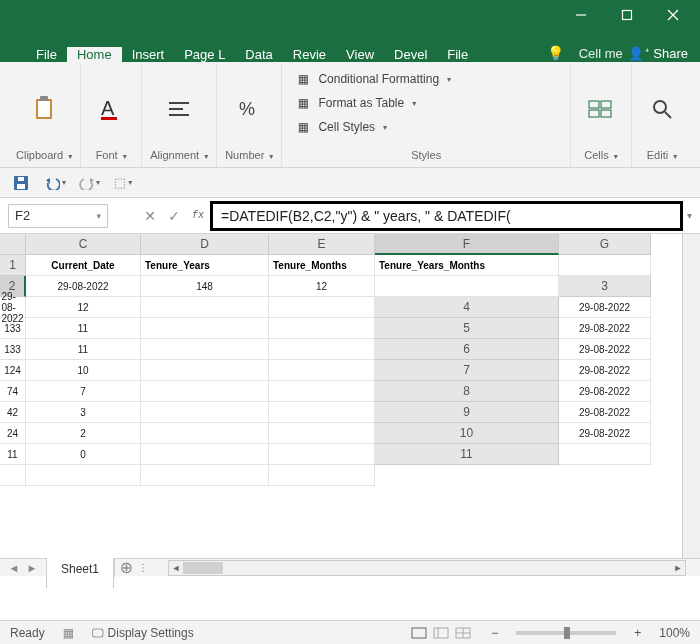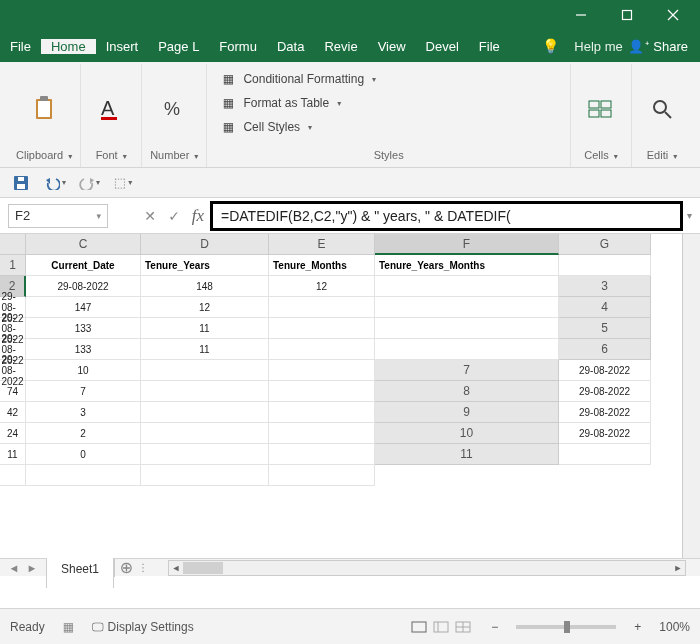--- a/index.html
+++ b/index.html
@@ -4,21 +4,21 @@
 <style>
 * { box-sizing: border-box; margin: 0; padding: 0; font-family: 'Segoe UI', Arial, sans-serif; }
 body { background: #fff; width: 700px; height: 644px; overflow: hidden; position: relative; }
 
 
 .titlebar { height: 30px; background: #1a6e3f; display: flex; justify-content: flex-end; align-items: center; padding-right: 4px; }
 .titlebar .win-btn { width: 46px; height: 30px; display: flex; align-items: center; justify-content: center; color: #fff; cursor: pointer; }
 .titlebar .win-btn svg { stroke: #fff; fill: none; }
 
 
-.ribbon-tabs { height: 32px; background: #1a6e3f; display: flex; align-items: center; color: #fff; font-size: 13px; position: relative; }
+.ribbon-tabs { height: 32px; background: #1a6e3f; display: flex; align-items: flex-end; color: #fff; font-size: 13px; position: relative; padding-left: 26px; }
 .ribbon-tab { padding: 0 10px; display: flex; align-items: center; cursor: pointer; white-space: nowrap; }
 .ribbon-tab.active { background: #f3f3f3; color: #1a6e3f; }
 .ribbon-right { margin-left: auto; display: flex; align-items: center; gap: 6px; padding-right: 12px; }
 .tellme { margin-left: 8px; color: #e6f1ea; font-size: 13px; }
 .bulb { font-size: 14px; color: #fff; }
 .share { color: #fff; font-size: 13px; display: flex; gap: 4px; align-items: center; }
 
 
 .ribbon { background: #f3f3f3; border-bottom: 1px solid #d4d4d4; height: 106px; display: flex; align-items: stretch; padding: 2px 8px 0 8px; }
 .ribbon-group { display: flex; flex-direction: column; align-items: center; justify-content: space-between; padding: 4px 8px 2px 8px; border-right: 1px solid #e1e1e1; }
@@ -35,21 +35,21 @@
 
 
 .qat { height: 30px; background: #f3f3f3; border-bottom: 1px solid #d4d4d4; display: flex; align-items: center; gap: 12px; padding: 0 10px; }
 .qat-btn { width: 22px; height: 22px; display: flex; align-items: center; justify-content: center; cursor: pointer; }
 
 
 .formula-row { height: 36px; display: flex; align-items: center; border-bottom: 1px solid #d4d4d4; background: #fff; padding: 0 8px; }
 .name-box { width: 100px; height: 24px; border: 1px solid #c8c8c8; background: #fff; display: flex; align-items: center; padding: 0 6px; font-size: 13px; color: #333; }
 .name-box-arrow { font-size: 9px; color: #888; margin-left: auto; }
 .fb-btn { width: 24px; height: 24px; display: flex; align-items: center; justify-content: center; color: #888; cursor: pointer; font-size: 14px; }
-.fx { font-style: italic; font-family: Liberation Serif, serif; color: #666; font-size: 17px; }
+.fx { font-style: italic; font-family: Liberation Mono, monospace; color: #666; font-size: 10px; }
 .formula-input { flex: 1; height: 30px; border: 3px solid #000; background: #fff; padding: 0 8px; font-size: 14px; color: #222; display: flex; align-items: center; }
 .formula-expand { font-size: 10px; color: #888; margin-left: 4px; cursor: pointer; }
 
 
 .grid-wrap { position: relative; height: 324px; overflow: hidden; background: #fff; }
 .grid { display: grid; grid-template-columns: 26px 115px 128px 106px 184px 92px; grid-auto-rows: 21px; }
 .grid .colhdr, .grid .rowhdr, .grid .corner { background: #e6e6e6; border-right: 1px solid #ccc; border-bottom: 1px solid #ccc; font-size: 12px; color: #555; display: flex; align-items: center; justify-content: center; }
 .grid .colhdr.sel { background: #d2d2d2; border-bottom: 2px solid #1a6e3f; }
 .grid .rowhdr.sel { background: #d2d2d2; border-right: 2px solid #1a6e3f; }
 .grid .cell { border-right: 1px solid #e3e3e3; border-bottom: 1px solid #e3e3e3; font-size: 10px; color: #222; display: flex; align-items: center; padding: 0 4px; }
@@ -64,21 +64,21 @@
 .sheet-tabs { display: flex; align-items: center; }
 .sheet-tab { background: #fff; border: 1px solid #ccc; border-bottom: none; padding: 12px 14px; font-size: 12px; color: #333; cursor: pointer; }
 .sheet-tab.active { border-top: 2px solid #1a6e3f; }
 .sheet-add { width: 24px; height: 18px; border-left: 1px solid #ccc; display: flex; align-items: center; justify-content: center; color: #888; cursor: pointer; }
 .hscroll { flex: 1; margin: 0 6px; height: 16px; background: #f0f0f0; border: 1px solid #ccc; position: relative; }
 .hscroll-thumb { position: absolute; left: 14px; top: 1px; width: 40px; height: 12px; background: #d0d0d0; }
 .hscroll-btn { position: absolute; top: 0; width: 14px; height: 14px; display: flex; align-items: center; justify-content: center; font-size: 9px; color: #666; cursor: pointer; }
 .vscroll { position: absolute; right: 0; top: 0; bottom: 0; width: 18px; background: #f0f0f0; border-left: 1px solid #ccc; }
 
 
-.statusbar { position: absolute; bottom: 0; left: 0; right: 0; height: 36px; background: #f3f3f3; border-top: 1px solid #d4d4d4; display: flex; align-items: center; font-size: 12px; color: #555; padding: 0 10px; gap: 18px; }
+.statusbar { position: absolute; bottom: 0; left: 0; right: 0; height: 24px; background: #f3f3f3; border-top: 1px solid #d4d4d4; display: flex; align-items: center; font-size: 12px; color: #555; padding: 0 10px; gap: 18px; }
 .statusbar .spacer { flex: 1; }
 .zoom-slider { width: 100px; height: 4px; background: #ccc; position: relative; }
 .zoom-slider-thumb { position: absolute; left: 48px; top: -4px; width: 6px; height: 12px; background: #888; }
 .view-btns { display: flex; gap: 2px; }
 .view-btn { width: 20px; height: 18px; display: flex; align-items: center; justify-content: center; cursor: pointer; }
 </style>
 </head>
 <body>
 
 <div class="titlebar">
@@ -98,29 +98,28 @@
         <line x1="11" y1="1" x2="1" y2="11" stroke-width="1.2"></line>
       </svg>
     </div>
 </div>
 
 <div class="ribbon-tabs">
   <div class="ribbon-tab">File</div>
   <div class="ribbon-tab active">Home</div>
   <div class="ribbon-tab">Insert</div>
   <div class="ribbon-tab">Page L</div>
-  <div class="ribbon-tab">Formu</div>
   <div class="ribbon-tab">Data</div>
   <div class="ribbon-tab">Revie</div>
   <div class="ribbon-tab">View</div>
   <div class="ribbon-tab">Devel</div>
   <div class="ribbon-tab">File</div>
   <div class="ribbon-right">
     <span class="bulb">💡</span>
-    <span class="tellme">Help me</span>
+    <span class="tellme">Cell me</span>
     <span class="share">
         <span>👤⁺</span>
         <span>Share</span>
       </span>
   </div>
 </div>
 
 <div class="ribbon">
   <div class="ribbon-group">
     <div class="ribbon-group-body">
@@ -141,20 +140,34 @@
         <div class="big-btn">
           <div class="ico">
             <svg width="28" height="28">
               <text x="4" y="20" font-size="20" font-family="serif" fill="#333">A</text>
               <rect x="4" y="22" width="16" height="3" fill="#c00"></rect>
             </svg>
           </div>
         </div>
       </div>
     <div class="ribbon-group-label"><span>Font</span> <span class="drop-arrow">▾</span></div>
+  </div>
+  <div class="ribbon-group">
+    <div class="ribbon-group-body">
+        <div class="big-btn">
+          <div class="ico">
+            <svg width="28" height="20">
+              <line x1="4" y1="4" x2="24" y2="4" stroke="#444" stroke-width="2"></line>
+              <line x1="4" y1="10" x2="18" y2="10" stroke="#444" stroke-width="2"></line>
+              <line x1="4" y1="16" x2="24" y2="16" stroke="#444" stroke-width="2"></line>
+            </svg>
+          </div>
+        </div>
+      </div>
+    <div class="ribbon-group-label"><span>Alignment</span> <span class="drop-arrow">▾</span></div>
   </div>
   <div class="ribbon-group">
     <div class="ribbon-group-body">
         <div class="big-btn">
           <div class="ico">
             <svg width="24" height="24">
               <text x="2" y="18" font-size="18" fill="#444">%</text>
             </svg>
           </div>
         </div>
@@ -272,38 +285,38 @@
       <div class="cell header-cell">Tenure_Months</div>
       <div class="cell header-cell">Tenure_Years_Months</div>
       <div class="cell header-cell"></div>
       <div class="rowhdr sel">2</div>
       <div class="cell center">29-08-2022</div>
       <div class="cell center">148</div>
       <div class="cell center">12</div>
       <div class="cell"></div>
       <div class="rowhdr">3</div>
       <div class="cell center">29-08-2022</div>
-      <div class="cell center">147</div>
       <div class="cell center">12</div>
       <div class="cell"></div>
       <div class="cell"></div>
       <div class="rowhdr">4</div>
       <div class="cell center">29-08-2022</div>
       <div class="cell center">133</div>
       <div class="cell center">11</div>
       <div class="cell"></div>
       <div class="cell"></div>
       <div class="rowhdr">5</div>
       <div class="cell center">29-08-2022</div>
       <div class="cell center">133</div>
       <div class="cell center">11</div>
       <div class="cell"></div>
       <div class="cell"></div>
       <div class="rowhdr">6</div>
       <div class="cell center">29-08-2022</div>
+      <div class="cell center">124</div>
       <div class="cell center">10</div>
       <div class="cell"></div>
       <div class="cell"></div>
       <div class="rowhdr">7</div>
       <div class="cell center">29-08-2022</div>
       <div class="cell center">74</div>
       <div class="cell center">7</div>
       <div class="cell"></div>
       <div class="cell"></div>
       <div class="rowhdr">8</div>

